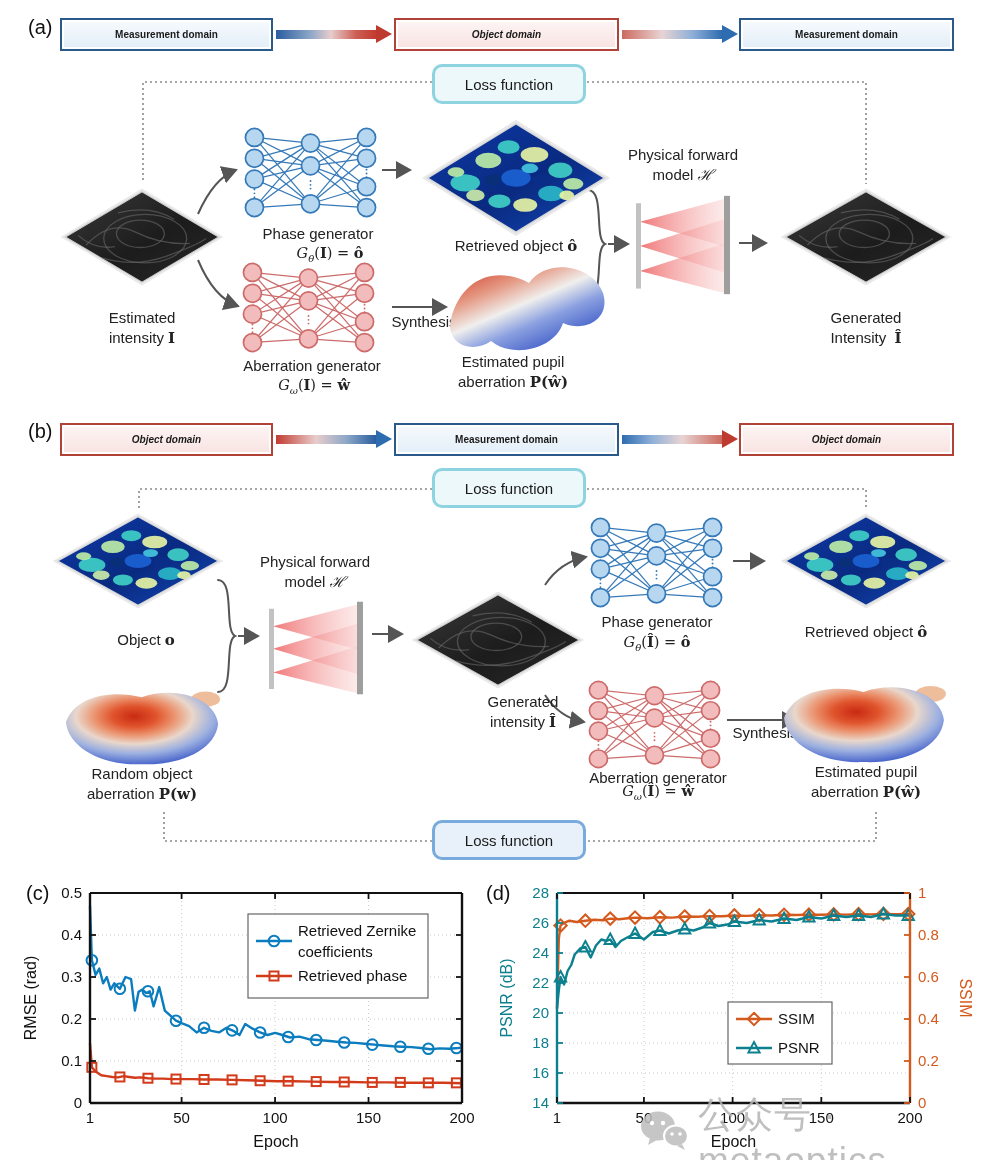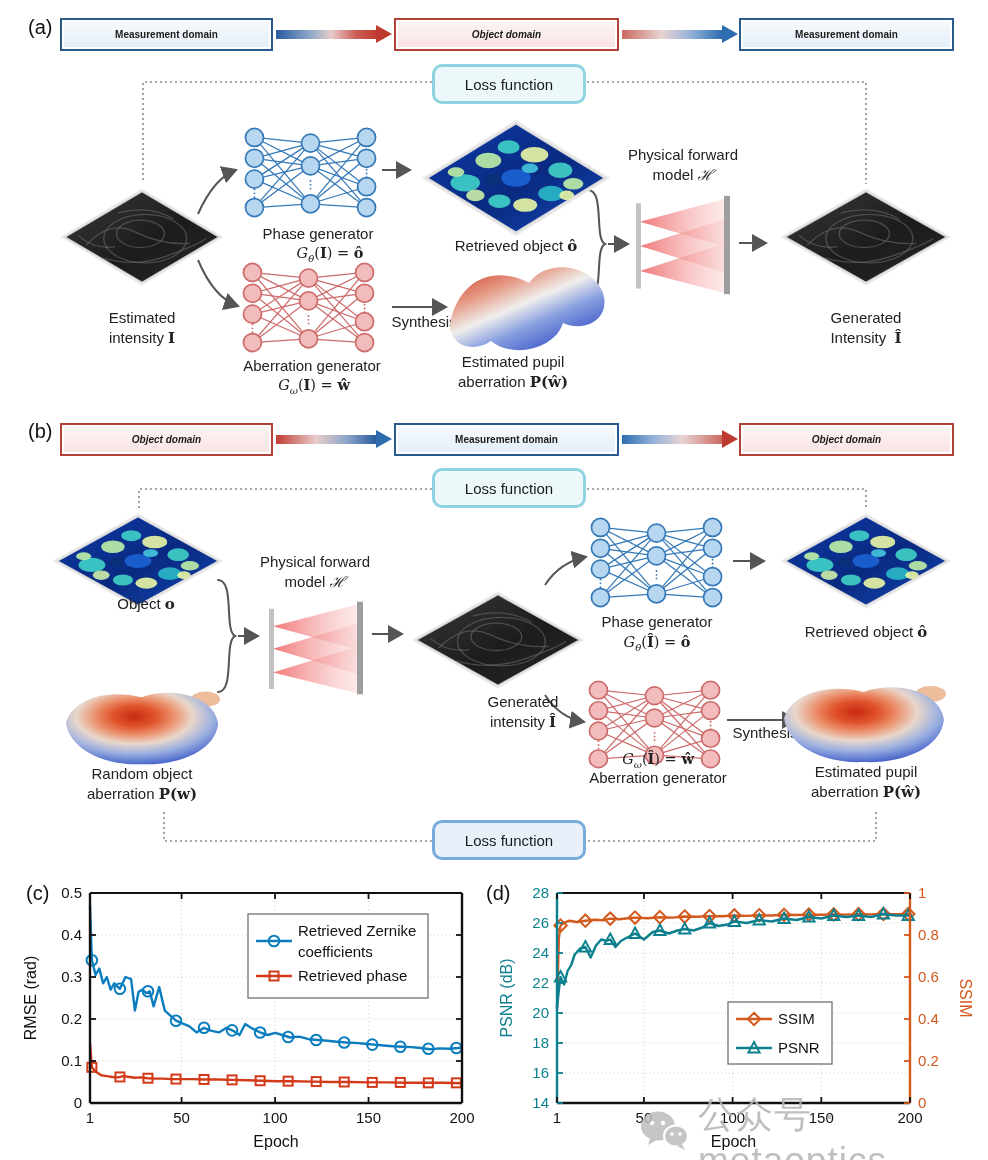--- a/index.html
+++ b/index.html
@@ -381,21 +381,21 @@
           <ellipse cx="-44" cy="18" rx="10" ry="6" fill="#cdeea8" opacity="0.9"></ellipse>
           <ellipse cx="0" cy="0" rx="16" ry="9" fill="#1b62d4" opacity="0.9"></ellipse>
           <ellipse cx="28" cy="2" rx="10" ry="6" fill="#0a2f88" opacity="0.9"></ellipse>
           <ellipse cx="-25" cy="2" rx="9" ry="6" fill="#083077" opacity="0.9"></ellipse>
           <ellipse cx="55" cy="18" rx="8" ry="5" fill="#eaf7a4" opacity="0.9"></ellipse>
           <ellipse cx="-65" cy="-6" rx="9" ry="5" fill="#bfefa6" opacity="0.9"></ellipse>
           <ellipse cx="15" cy="-10" rx="9" ry="5" fill="#45c8e0" opacity="0.9"></ellipse>
         </g>
       </svg>
     </div>
-  <div class="lbl" style="left:146px;top:594px">
+  <div class="lbl" style="left:146px;top:630px">
     <span>Object</span> <span class="sym">o</span>
   </div>
 
   <div class="fig" style="left:62px;top:682px;width:160px;height:86px">
       <svg viewBox="0 0 165 90" preserveAspectRatio="none">
   <defs>
           <radialGradient id="gb" cx="0.45" cy="0.33" r="0.8">
     <stop offset="0" stop-color="#c82a12"></stop>
             <stop offset="18%" stop-color="#e0542c"></stop>
     <stop offset="33%" stop-color="#eb9470"></stop>
@@ -604,21 +604,21 @@
           <circle cx="70" cy="57" r="1" fill="#cd6b6b" stroke="none"></circle>
           <circle cx="70" cy="61" r="1" fill="#cd6b6b" stroke="none"></circle>
           <circle cx="70" cy="65" r="1" fill="#cd6b6b" stroke="none"></circle>
           <circle cx="129" cy="45" r="1" fill="#cd6b6b" stroke="none"></circle>
           <circle cx="129" cy="49" r="1" fill="#cd6b6b" stroke="none"></circle>
           <circle cx="129" cy="53" r="1" fill="#cd6b6b" stroke="none"></circle>
         </g>
       </svg>
     </div>
   <div class="lbl" style="left:658px;top:768px">Aberration generator</div>
-  <div class="frm" style="left:658px;top:750px">
+  <div class="frm" style="left:658px;top:782px">
     <i>G</i><sub>ω</sub><span>(</span><b>Î</b><span>) = </span><b>ŵ</b>
   </div>
   <div class="lbl" style="left:765px;top:723px">Synthesis</div>
 
   <div class="fig" style="left:780px;top:676px;width:168px;height:90px">
       <svg viewBox="0 0 165 90" preserveAspectRatio="none">
   <defs>
           <radialGradient id="gb" cx="0.45" cy="0.33" r="0.8">
     <stop offset="0" stop-color="#c82a12"></stop>
             <stop offset="18%" stop-color="#e0542c"></stop>

